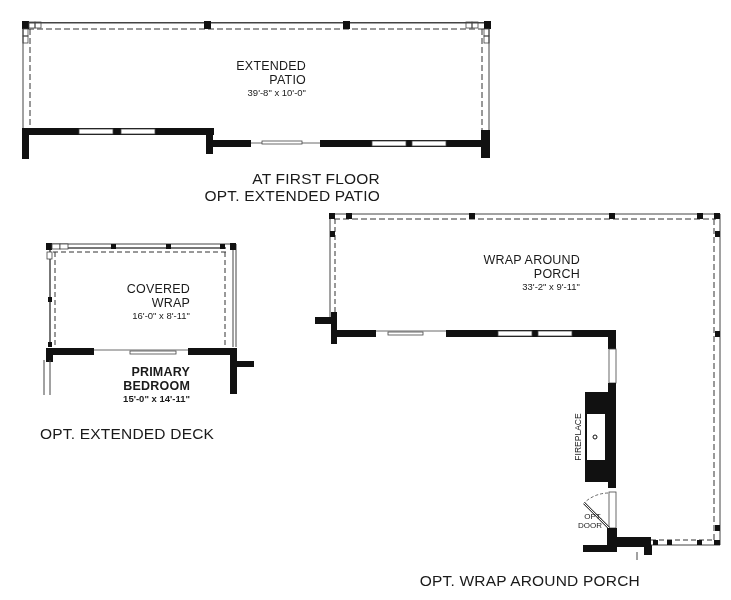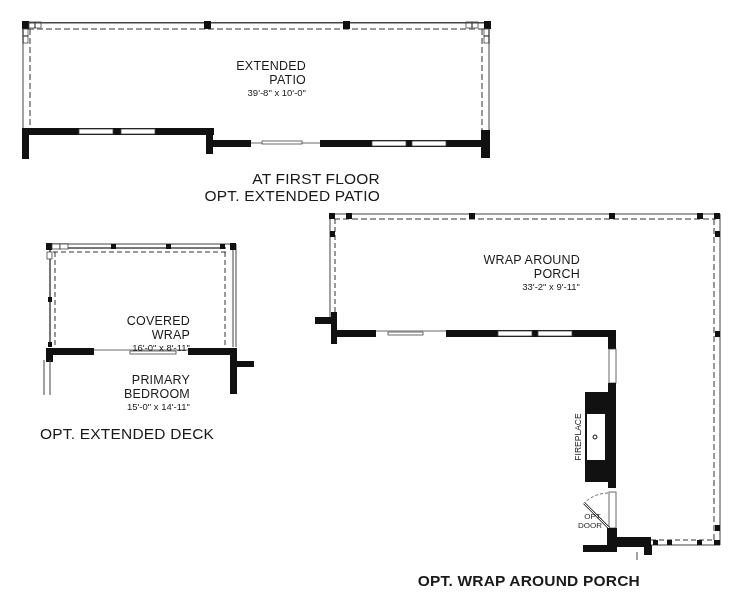--- a/index.html
+++ b/index.html
@@ -146,35 +146,35 @@
 <div class="lbl" style="left:206px; top:60px; width:100px;">
   <div class="room-name">EXTENDED</div>
   <div class="room-name">PATIO</div>
   <div class="room-dim">39'-8" x 10'-0"</div>
 </div>
 <div class="lbl caption" style="left:150px; top:170px; width:230px;">
   <div>AT FIRST FLOOR</div>
   <div>OPT. EXTENDED PATIO</div>
 </div>
 
-<div class="lbl" style="left:90px; top:283px; width:100px;margin-top:32px;">
+<div class="lbl" style="left:90px; top:283px; width:100px;">
   <div class="room-name">COVERED</div>
   <div class="room-name">WRAP</div>
   <div class="room-dim">16'-0" x 8'-11"</div>
 </div>
-<div class="lbl" style="left:90px; top:374px; width:100px;">
+<div class="lbl" style="left:90px; top:366px; width:100px;font-weight:bold;">
   <div class="room-name">PRIMARY</div>
   <div class="room-name">BEDROOM</div>
   <div class="room-dim">15'-0" x 14'-11"</div>
 </div>
 <div class="lbl caption" style="left:40px; top:425px; width:180px; text-align:left;">OPT. EXTENDED DECK</div>
 
 <div class="lbl" style="left:460px; top:254px; width:120px;">
   <div class="room-name">WRAP AROUND</div>
   <div class="room-name">PORCH</div>
   <div class="room-dim">33'-2" x 9'-11"</div>
 </div>
 <div class="vert" style="left:548px; top:432px; width:60px; text-align:center;">FIREPLACE</div>
 <div class="lbl small" style="left:570px; top:513px; width:32px;">
   <div>OPT.</div>
   <div>DOOR</div>
 </div>
-<div class="lbl caption" style="left:400px; top:572px; width:240px;font-weight:bold;">OPT. WRAP AROUND PORCH</div>
+<div class="lbl caption" style="left:400px; top:572px; width:240px;">OPT. WRAP AROUND PORCH</div>
 
 </body></html>

